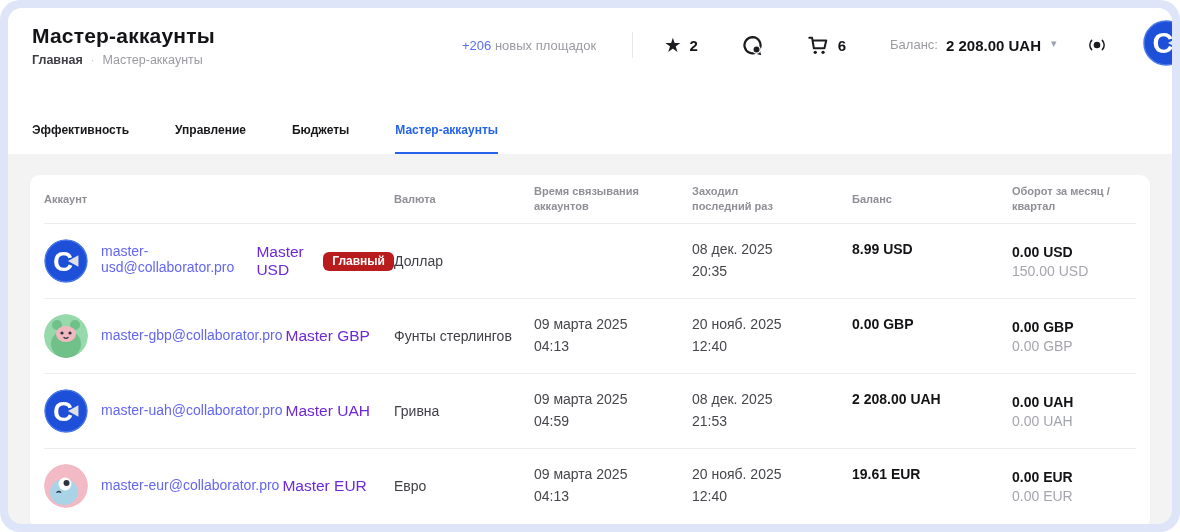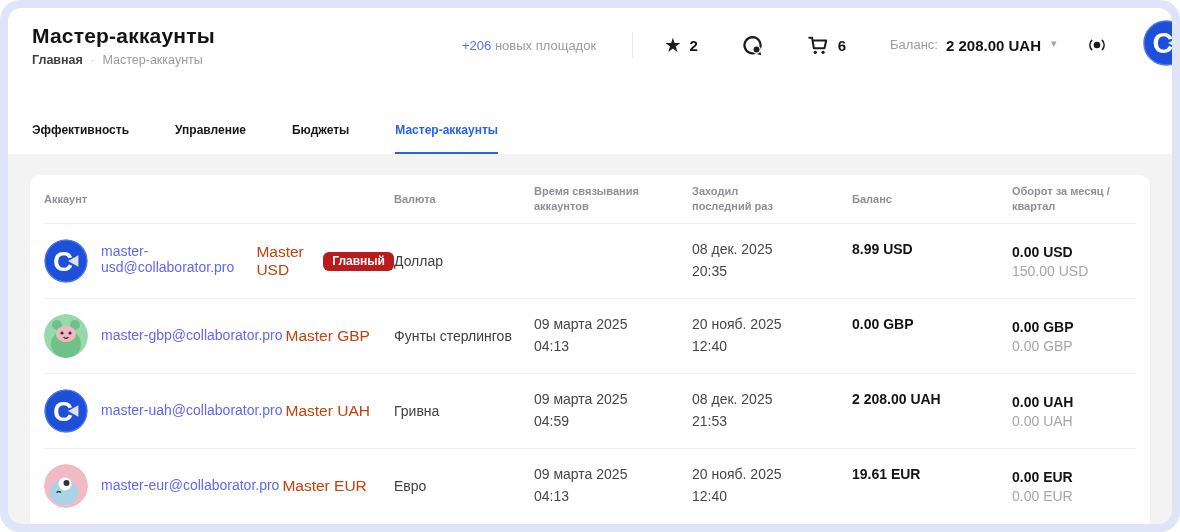--- a/index.html
+++ b/index.html
@@ -45,21 +45,21 @@
   .thead { height: 48px; color: #8f8f96; font-size: 11px; font-weight: 700; line-height: 1.35; }
   .th-narrow { max-width: 122px; }
   .th-last { max-width: 98px; }
   .drow { height: 75px; border-top: 1px solid #ededef; cursor: pointer; }
 
   .acct-cell { display: flex; align-items: center; gap: 13px; }
   .avatar { width: 44px; height: 44px; border-radius: 50%; flex: 0 0 44px; overflow: hidden; }
   .acct-text { display: flex; flex-direction: row; gap: 3px; }
   .acct-email { font-size: 14px; color: #6366f1; text-decoration: none; cursor: pointer; }
   .acct-name-row { display: flex; align-items: center; gap: 8px; }
-  .acct-name { font-size: 15.5px; color: #c2410c; }
+  .acct-name { font-size: 15.5px; color: #6d28d9; }
   .badge { background: #b91c1c; color: #fff; font-size: 12px; font-weight: 600; padding: 2.5px 9px; border-radius: 6px; }
 
   .cell-text { font-size: 14px; color: #3f3f46; }
   .cell-dates { font-size: 14px; color: #46464c; line-height: 1.55; }
   .cell-balance { align-self: start; padding-top: 17px; font-size: 14px; font-weight: 700; color: #141417; }
   .turn1 { font-size: 14px; font-weight: 700; color: #141417; }
   .turn2 { font-size: 14px; color: #a5a5ad; margin-top: 3px; }
 </style>
 </head>
 <body>

